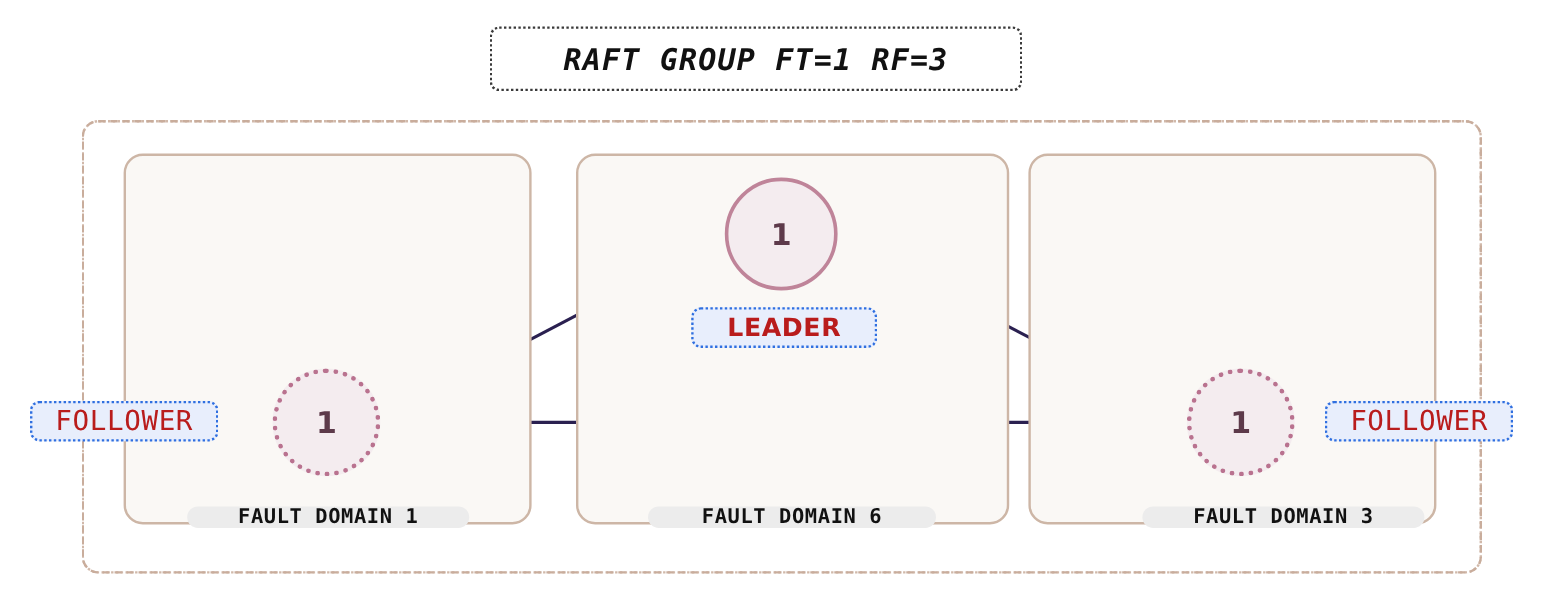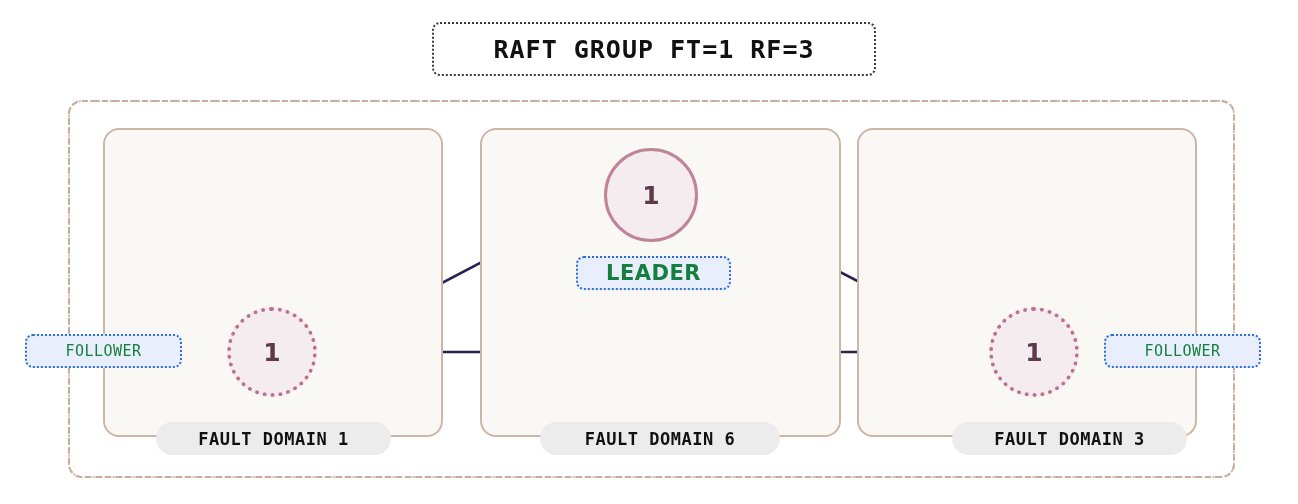--- a/index.html
+++ b/index.html
@@ -18,31 +18,32 @@
   #canvas {
     position: absolute;
     left: 0; top: 0;
     width: 1298px;
     height: 504px;
   }
 
   
   #title-box {
     position: absolute;
-    left: 432px;
+    left: 408px;
     top: 22px;
     width: 444px;
     height: 54px;
     box-sizing: border-box;
     border: 2px dotted #3a3a3a;
     border-radius: 8px;
     background: #ffffff;
     display: flex;
     align-items: center;
     justify-content: center;
+    font-style: italic;
   }
   #title-text {
     font-family: "DejaVu Sans Mono", monospace;
     font-weight: bold;
     font-size: 25px;
     letter-spacing: 1px;
     color: #111111;
     white-space: pre;
   }
 
@@ -80,21 +81,21 @@
     background: #faf8f5;
   }
   #fd-box-1 { left: 103px;  width: 340px; }
   #fd-box-2 { left: 480px;  width: 361px; }
   #fd-box-3 { left: 857px;  width: 340px; }
 
   
   .fd-label {
     position: absolute;
     top: 422px;
-    height: 33px;
+    height: 18px;
     box-sizing: border-box;
     border-radius: 17px;
     background: #ececec;
     display: flex;
     align-items: center;
     justify-content: center;
     padding: 0 20px;
     font-family: "DejaVu Sans Mono", monospace;
     font-weight: bold;
     font-size: 17px;
@@ -139,35 +140,35 @@
   .role-badge {
     position: absolute;
     box-sizing: border-box;
     height: 34px;
     border: 2px dotted #2f6fe0;
     border-radius: 8px;
     background: #e8eefc;
     display: flex;
     align-items: center;
     justify-content: center;
-    color: #15803d;
+    color: #b91c1c;
     white-space: pre;
   }
   #badge-leader {
     left: 576px; top: 256px;
     width: 155px;
     font-family: "DejaVu Sans", sans-serif;
     font-weight: bold;
     font-size: 21px;
     letter-spacing: 0.5px;
   }
   .badge-follower {
     width: 157px;
     font-family: "DejaVu Sans Mono", monospace;
-    font-size: 15px;
+    font-size: 23px;
     letter-spacing: 0.5px;
   }
   #badge-follower-1 { left: 25px;   top: 334px; }
   #badge-follower-2 { left: 1104px; top: 334px; }
 </style>
 </head>
 <body>
 
 <svg id="canvas" viewBox="0 0 1298 504" xmlns="http://www.w3.org/2000/svg">
   <defs>

